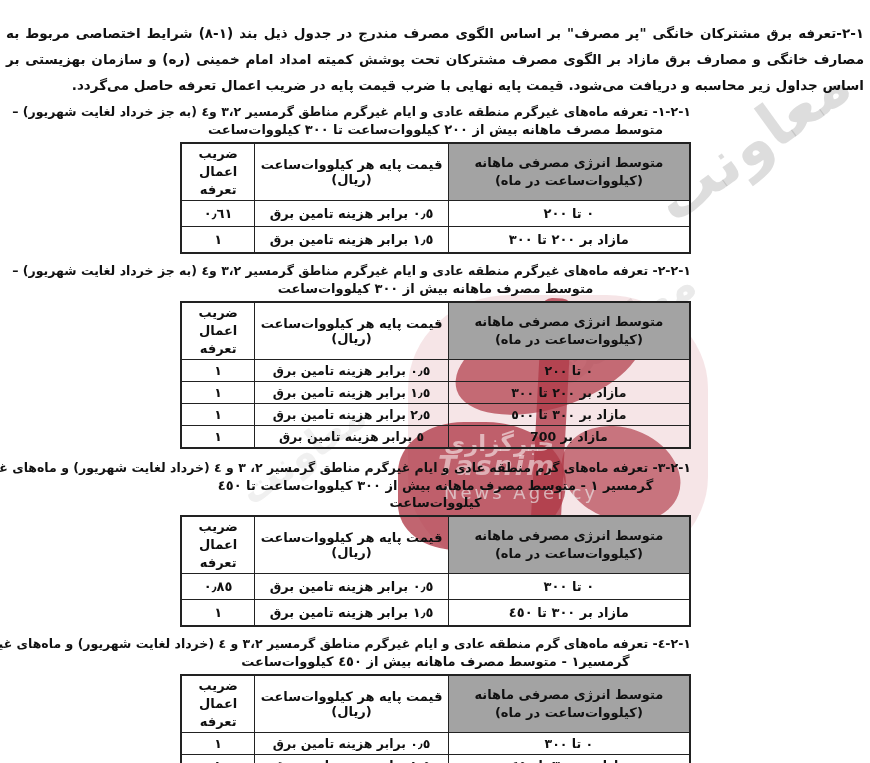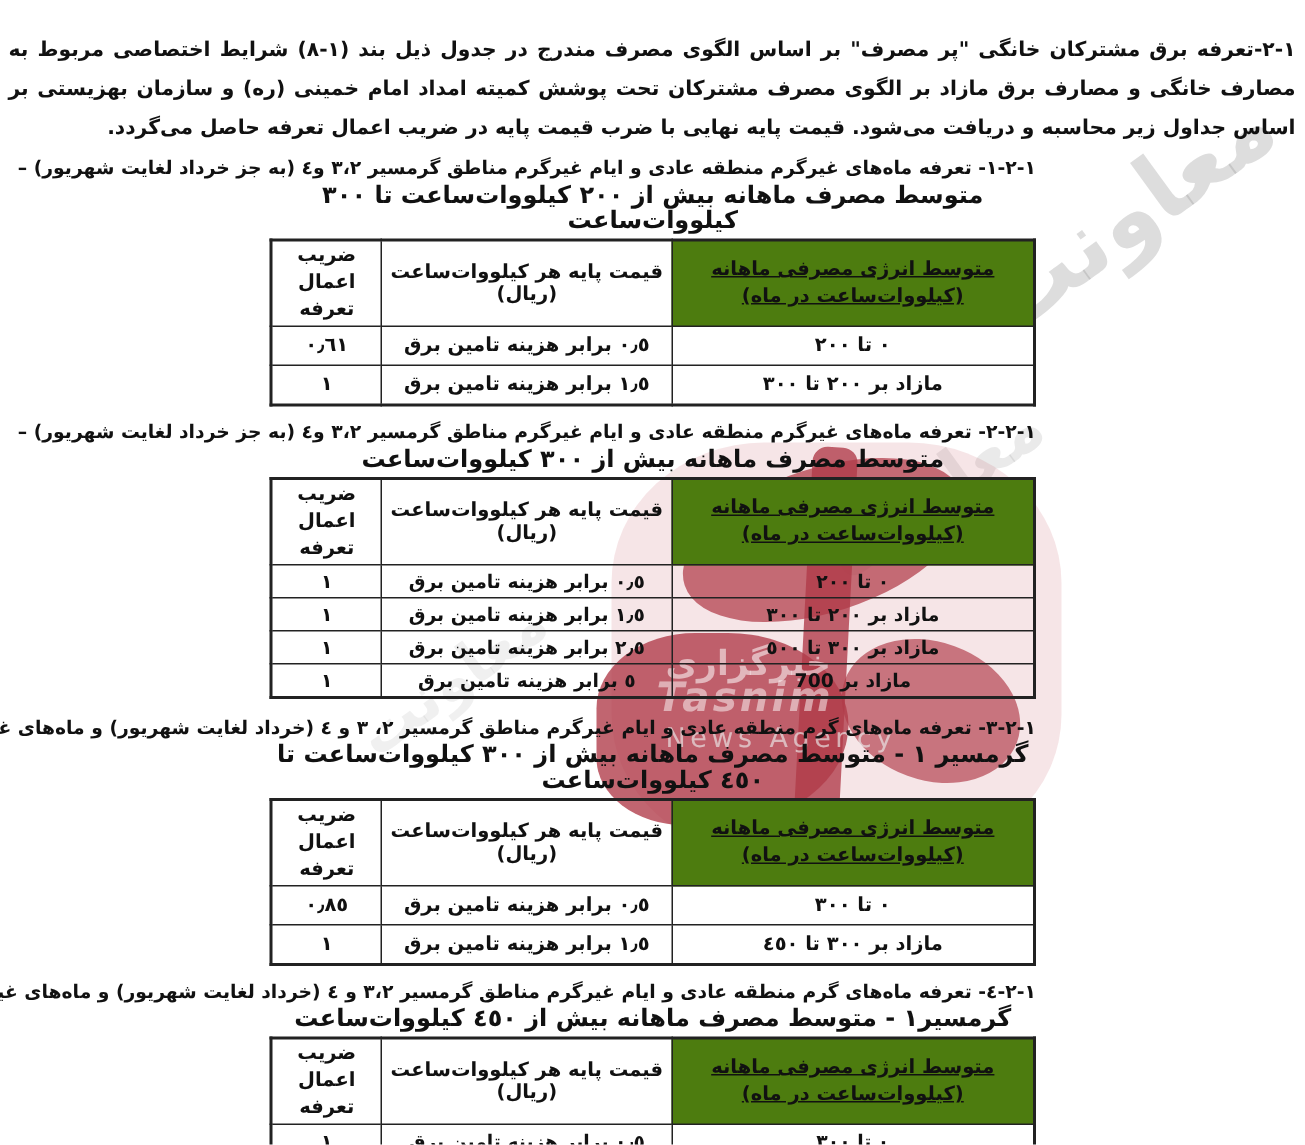--- a/index.html
+++ b/index.html
@@ -60,41 +60,41 @@
   .section { width: 511px; margin: 8px 179px 0 auto; }
   .sec-1 { margin-top: 5px; }
   .sec-3 { margin-top: 10px; }
 
   .sec-title-1 {
     font-size: 12.5px; font-weight: bold;
     white-space: nowrap; text-align: right;
     line-height: 17px;
   }
   .sec-title-2 {
-    font-size: 16px; font-weight: bold;
+    font-size: 13px; font-weight: bold;
     text-align: center; line-height: 17px; margin-top: 1px;
   }
 
   table.tariff {
     width: 100%;
     border-collapse: collapse;
     table-layout: fixed;
     margin-top: 4px;
     border: 2px solid #222;
   }
   table.tariff td, table.tariff th {
     border: 1px solid #222;
     font-weight: bold;
     text-align: center;
     vertical-align: middle;
     padding: 1px 5px;
     font-size: 13px;
   }
   table.tariff tr.hdr td { height: 44px; }
-  td.shaded { background: #4d7c0f; text-decoration: underline; }
+  td.shaded { background: #a3a3a3; }
   .hdr-two-line div { line-height: 18px; }
   table.t-tall  tr.data td { height: 23px; margin-top: 11px; }
   table.t-compact tr.data td { height: 19px; font-size: 12.5px; }
 </style>
 </head>
 <body>
 
 <div class="wm-layer">
   <div class="wm-diag wm-diag-1">معاونت</div>
   <div class="wm-diag wm-diag-2">معاونت</div>

